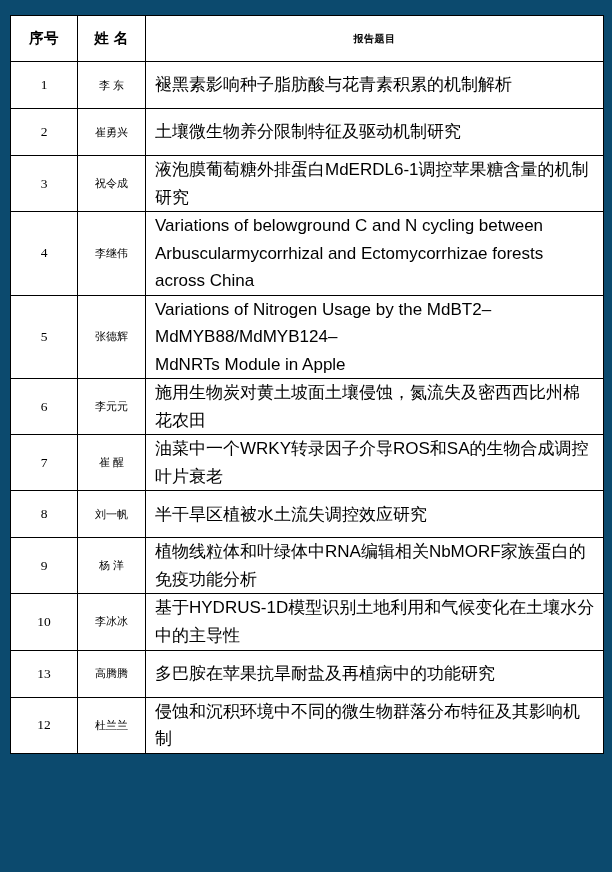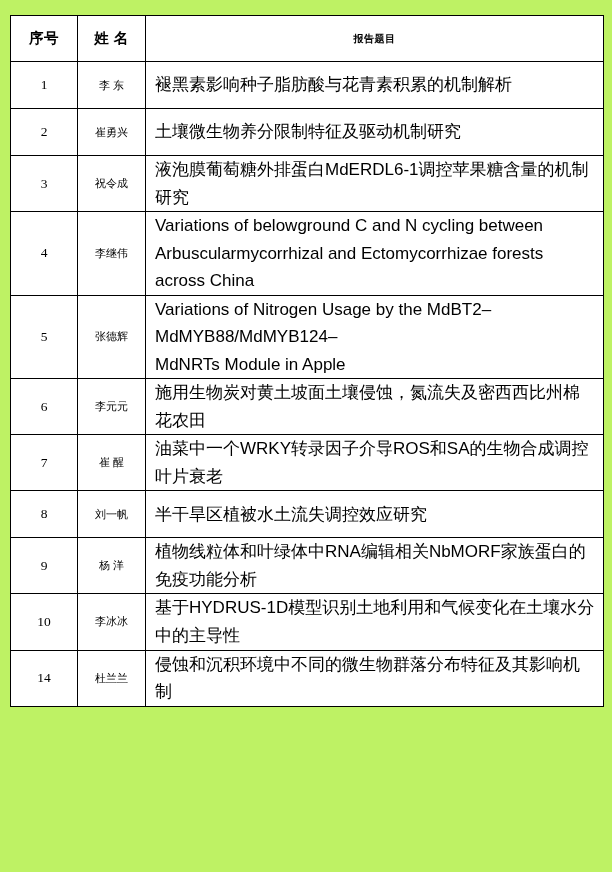--- a/index.html
+++ b/index.html
@@ -11,21 +11,21 @@
     width: 612px;
     height: 872px;
     font-family: "Liberation Sans", "DejaVu Sans", sans-serif;
     color: #000000;
     overflow: hidden;
   }
   #page {
     position: relative;
     width: 612px;
     height: 872px;
-    background: #bef264;
+    background: #0c4a6e;
   }
   table.report-table {
     position: absolute;
     left: 10px;
     top: 15px;
     width: 593px;
     border-collapse: collapse;
     table-layout: fixed;
     background: #ffffff;
   }
@@ -143,20 +143,25 @@
           <td class="idx">9</td>
           <td class="nm">杨 洋</td>
           <td class="ttl">植物线粒体和叶绿体中RNA编辑相关NbMORF家族蛋白的免疫功能分析</td>
         </tr>
         <tr class="r-normal">
           <td class="idx">10</td>
           <td class="nm">李冰冰</td>
           <td class="ttl">基于HYDRUS-1D模型识别土地利用和气候变化在土壤水分中的主导性</td>
         </tr>
         <tr class="r-normal">
-          <td class="idx">14</td>
+          <td class="idx">13</td>
+          <td class="nm">高腾腾</td>
+          <td class="ttl">多巴胺在苹果抗旱耐盐及再植病中的功能研究</td>
+        </tr>
+        <tr class="r-normal">
+          <td class="idx">12</td>
           <td class="nm">杜兰兰</td>
           <td class="ttl">侵蚀和沉积环境中不同的微生物群落分布特征及其影响机制</td>
         </tr>
       </tbody>
   </table>
 
 </div>
 
 </body></html>

